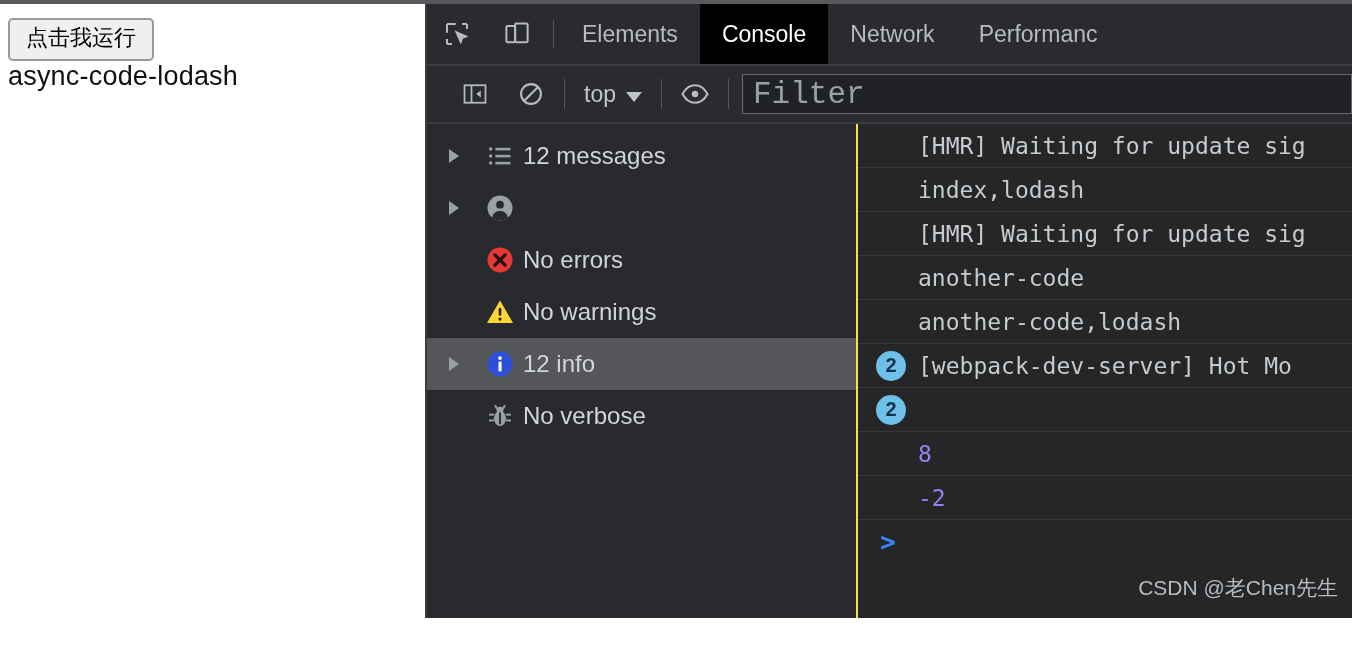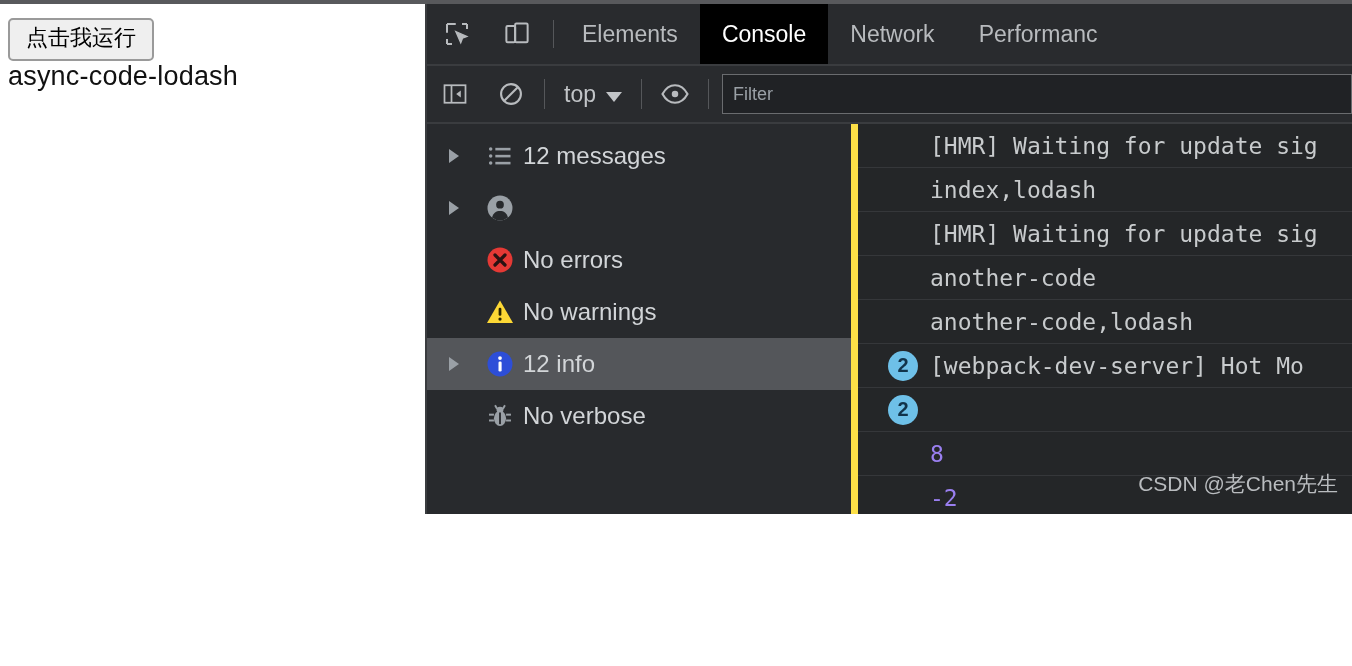--- a/index.html
+++ b/index.html
@@ -9,21 +9,21 @@
   body {
     width: 1352px;
     height: 666px;
     overflow: hidden;
     font-family: "Liberation Sans", sans-serif;
     background: #ffffff;
   }
   #root {
     position: relative;
     width: 1352px;
-    height: 514px;
+    height: 618px;
     display: flex;
     box-sizing: border-box;
     border-top: 4px solid #58595c;
     overflow: hidden;
     background: #fef9c3;
   }
 
   
   #page {
     width: 425px;
@@ -108,20 +108,21 @@
   
   #filterbar {
     height: 58px;
     flex: 0 0 58px;
     background: #292b2e;
     display: flex;
     align-items: center;
     border-bottom: 2px solid #3a3c3f;
     box-sizing: border-box;
     min-width: 0;
+    padding-left: 20px;
   }
   .fb-icon {
     width: 56px;
     height: 58px;
     display: flex;
     align-items: center;
     justify-content: center;
     cursor: pointer;
     flex: 0 0 auto;
   }
@@ -143,42 +144,42 @@
     flex: 0 0 auto;
   }
   #filter-input {
     flex: 1 1 auto;
     min-width: 0;
     height: 40px;
     margin-left: 8px;
     background: #202225;
     border: 1px solid #6a6c6f;
     color: #9aa0a6;
-    font-size: 18px;
-    font-family: Liberation Sans, sans-serif;
+    font-size: 31px;
+    font-family: Liberation Mono, monospace;
     padding: 0 10px;
     box-sizing: border-box;
     outline: none;
   }
   #filter-input::placeholder { color: #9aa0a6; opacity: 1; }
 
   
   #dt-body {
     flex: 1 1 auto;
     display: flex;
     min-height: 0;
     min-width: 0;
     position: relative;
   }
 
   #console-sidebar {
     width: 431px;
     flex: 0 0 431px;
     background: #282a2d;
-    border-right: 7px solid #fde047;
+    border-right: 2px solid #fde047;
     box-sizing: border-box;
     padding-top: 6px;
     position: relative;
     z-index: 2;
   }
   .side-row {
     height: 52px;
     display: flex;
     align-items: center;
     cursor: pointer;
@@ -218,21 +219,21 @@
     background: #242628;
     overflow: hidden;
     position: relative;
     z-index: 2;
   }
   .msg-row {
     height: 44px;
     display: flex;
     align-items: center;
     border-bottom: 1px solid #35373a;
-    padding-left: 30px;
+    padding-left: 18px;
     box-sizing: border-box;
     white-space: nowrap;
     overflow: hidden;
   }
   .msg-badge {
     width: 30px; height: 30px;
     flex: 0 0 30px;
     border-radius: 50%;
     background: #6ec0e8;
     color: #11334a;

